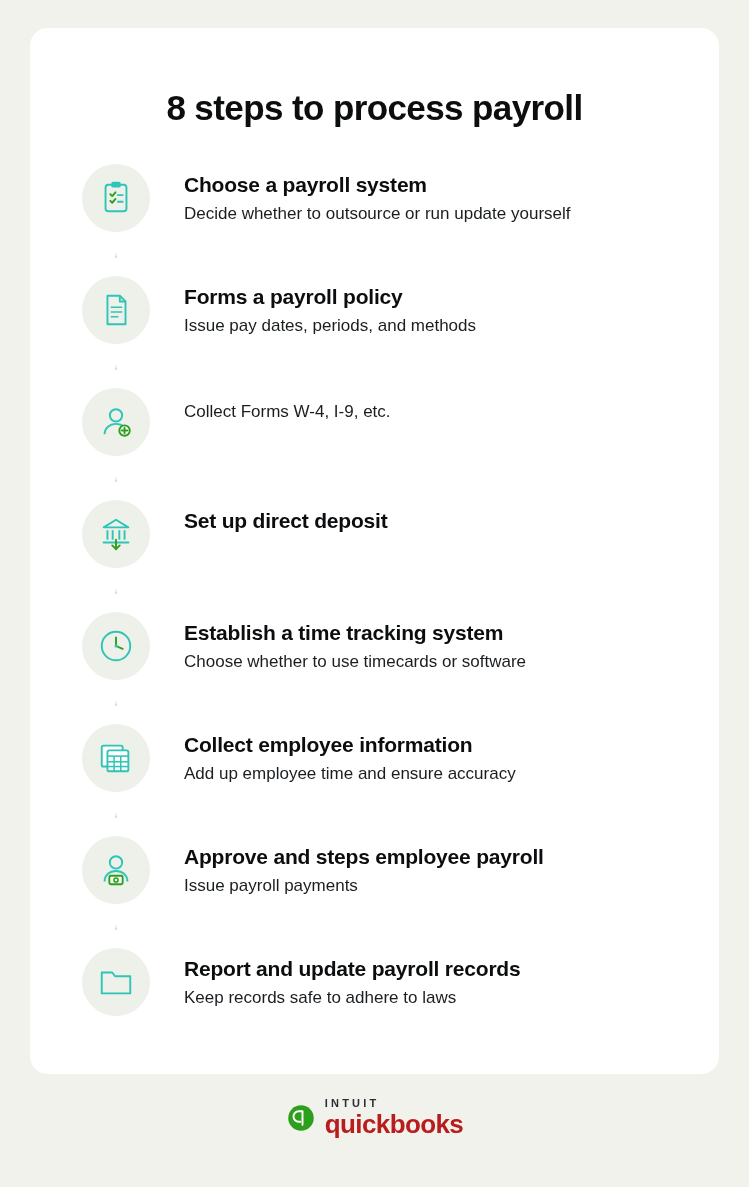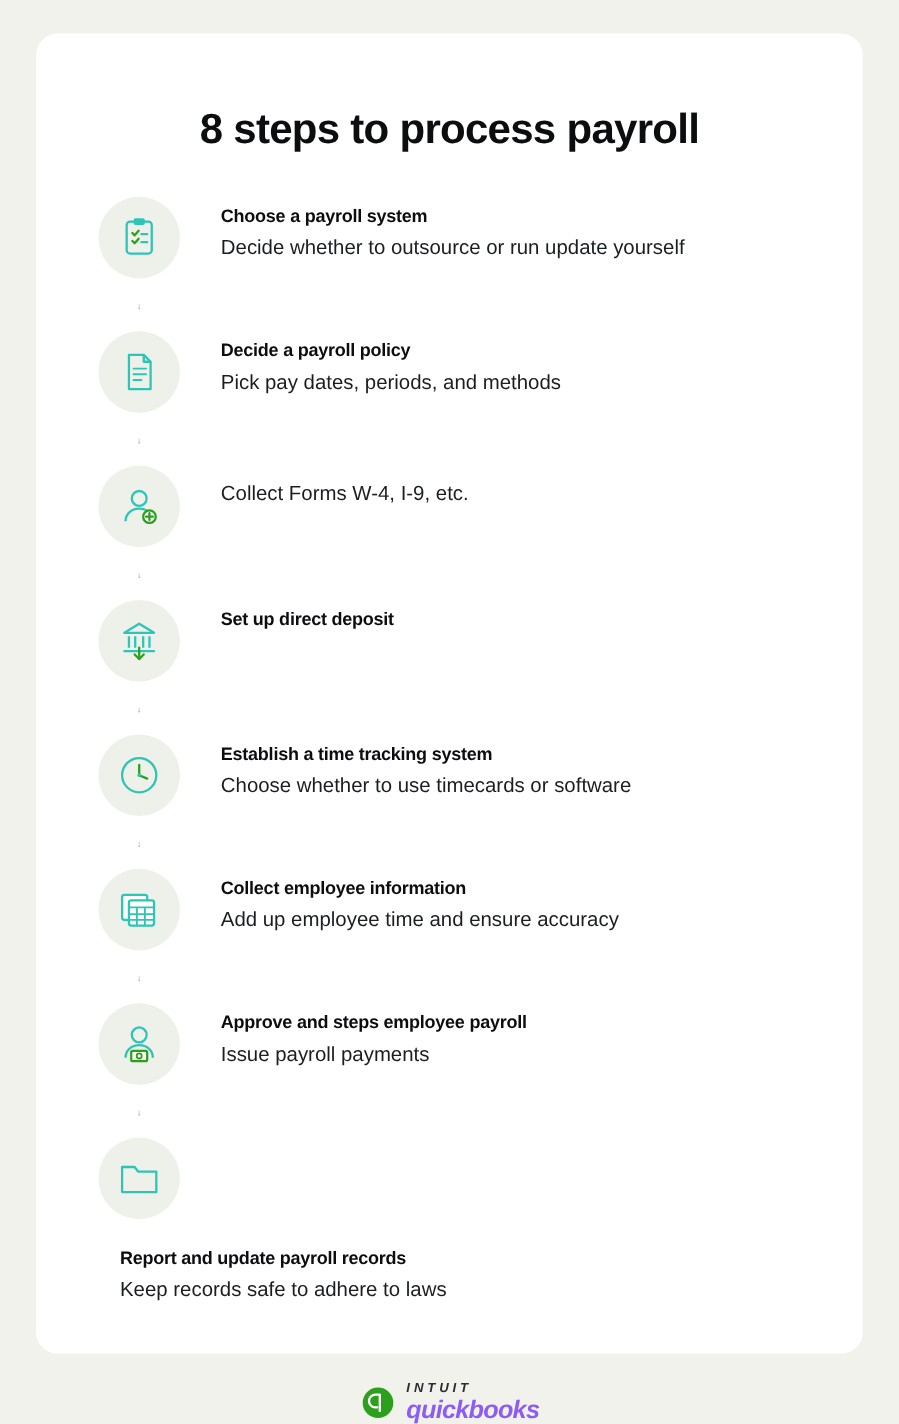--- a/index.html
+++ b/index.html
@@ -48,21 +48,20 @@
     padding: 0 30px 0 44px;
   }
   .step {
     position: relative;
     display: flex;
     align-items: flex-start;
     min-height: 112px;
   }
   .step:last-child {
     min-height: 84px;
-    flex-direction: column;
   }
   .icon-col {
     width: 84px;
     flex: 0 0 84px;
     display: flex;
     flex-direction: column;
     align-items: center;
   }
   .icon-circle {
     width: 68px;
@@ -80,21 +79,21 @@
     display: flex;
     justify-content: center;
     align-items: flex-start;
     padding-top: 4px;
   }
   .text-col {
     padding-left: 26px;
     padding-top: 8px;
   }
   .step-title {
-    font-size: 15px;
+    font-size: 21px;
     font-weight: bold;
     color: #0b0d0f;
     letter-spacing: -0.2px;
     line-height: 1.25;
   }
   .step-desc {
     font-size: 17px;
     color: #1b1e21;
     margin-top: 5px;
     line-height: 1.3;
@@ -107,33 +106,32 @@
   }
   .logo-row {
     display: flex;
     align-items: center;
     gap: 9px;
   }
   .logo-words {
     display: flex;
     flex-direction: column;
     line-height: 1;
-    font-style: italic;
   }
   .logo-intuit {
     font-size: 11px;
     font-weight: bold;
     letter-spacing: 3.2px;
     color: #2b2f33;
   }
   .logo-qb {
-    font-size: 21px;
+    font-size: 26px;
     font-weight: bold;
     letter-spacing: -0.6px;
-    color: #8b5cf6;
+    color: #b91c1c;
     margin-top: 2px;
   }
 </style>
 </head>
 <body>
 
 <div class="page">
   <div class="card">
 
     <h1 class="title">8 steps to process payroll</h1>
@@ -177,22 +175,22 @@
             </svg>
           </div>
           <div class="connector">
             <svg width="16" height="40" viewBox="0 0 16 40">
               <line x1="8" y1="0" x2="8" y2="32" stroke="#0b0d0f" stroke-width="1.3"></line>
               <path d="M3 26l5 7 5-7" fill="none" stroke="#0b0d0f" stroke-width="1.3" stroke-linecap="round" stroke-linejoin="round"></path>
             </svg>
           </div>
         </div>
         <div class="text-col">
-          <div class="step-title">Decide a payroll policy</div>
-          <div class="step-desc">Pick pay dates, periods, and methods</div>
+          <div class="step-title">Forms a payroll policy</div>
+          <div class="step-desc">Issue pay dates, periods, and methods</div>
         </div>
       </div>
 
       <div class="step">
         <div class="icon-col">
           <div class="icon-circle">
             <svg width="38" height="38" viewBox="0 0 40 40">
               <circle cx="20" cy="13" r="6.5" fill="none" stroke="#2ec4b6" stroke-width="2"></circle>
               <path d="M8 33c0-6.6 5.4-11 12-11s12 4.4 12 11" fill="none" stroke="#2ec4b6" stroke-width="2"></path>
               <circle cx="29" cy="29" r="5.5" fill="#fff" stroke="#2ca01c" stroke-width="2"></circle>

